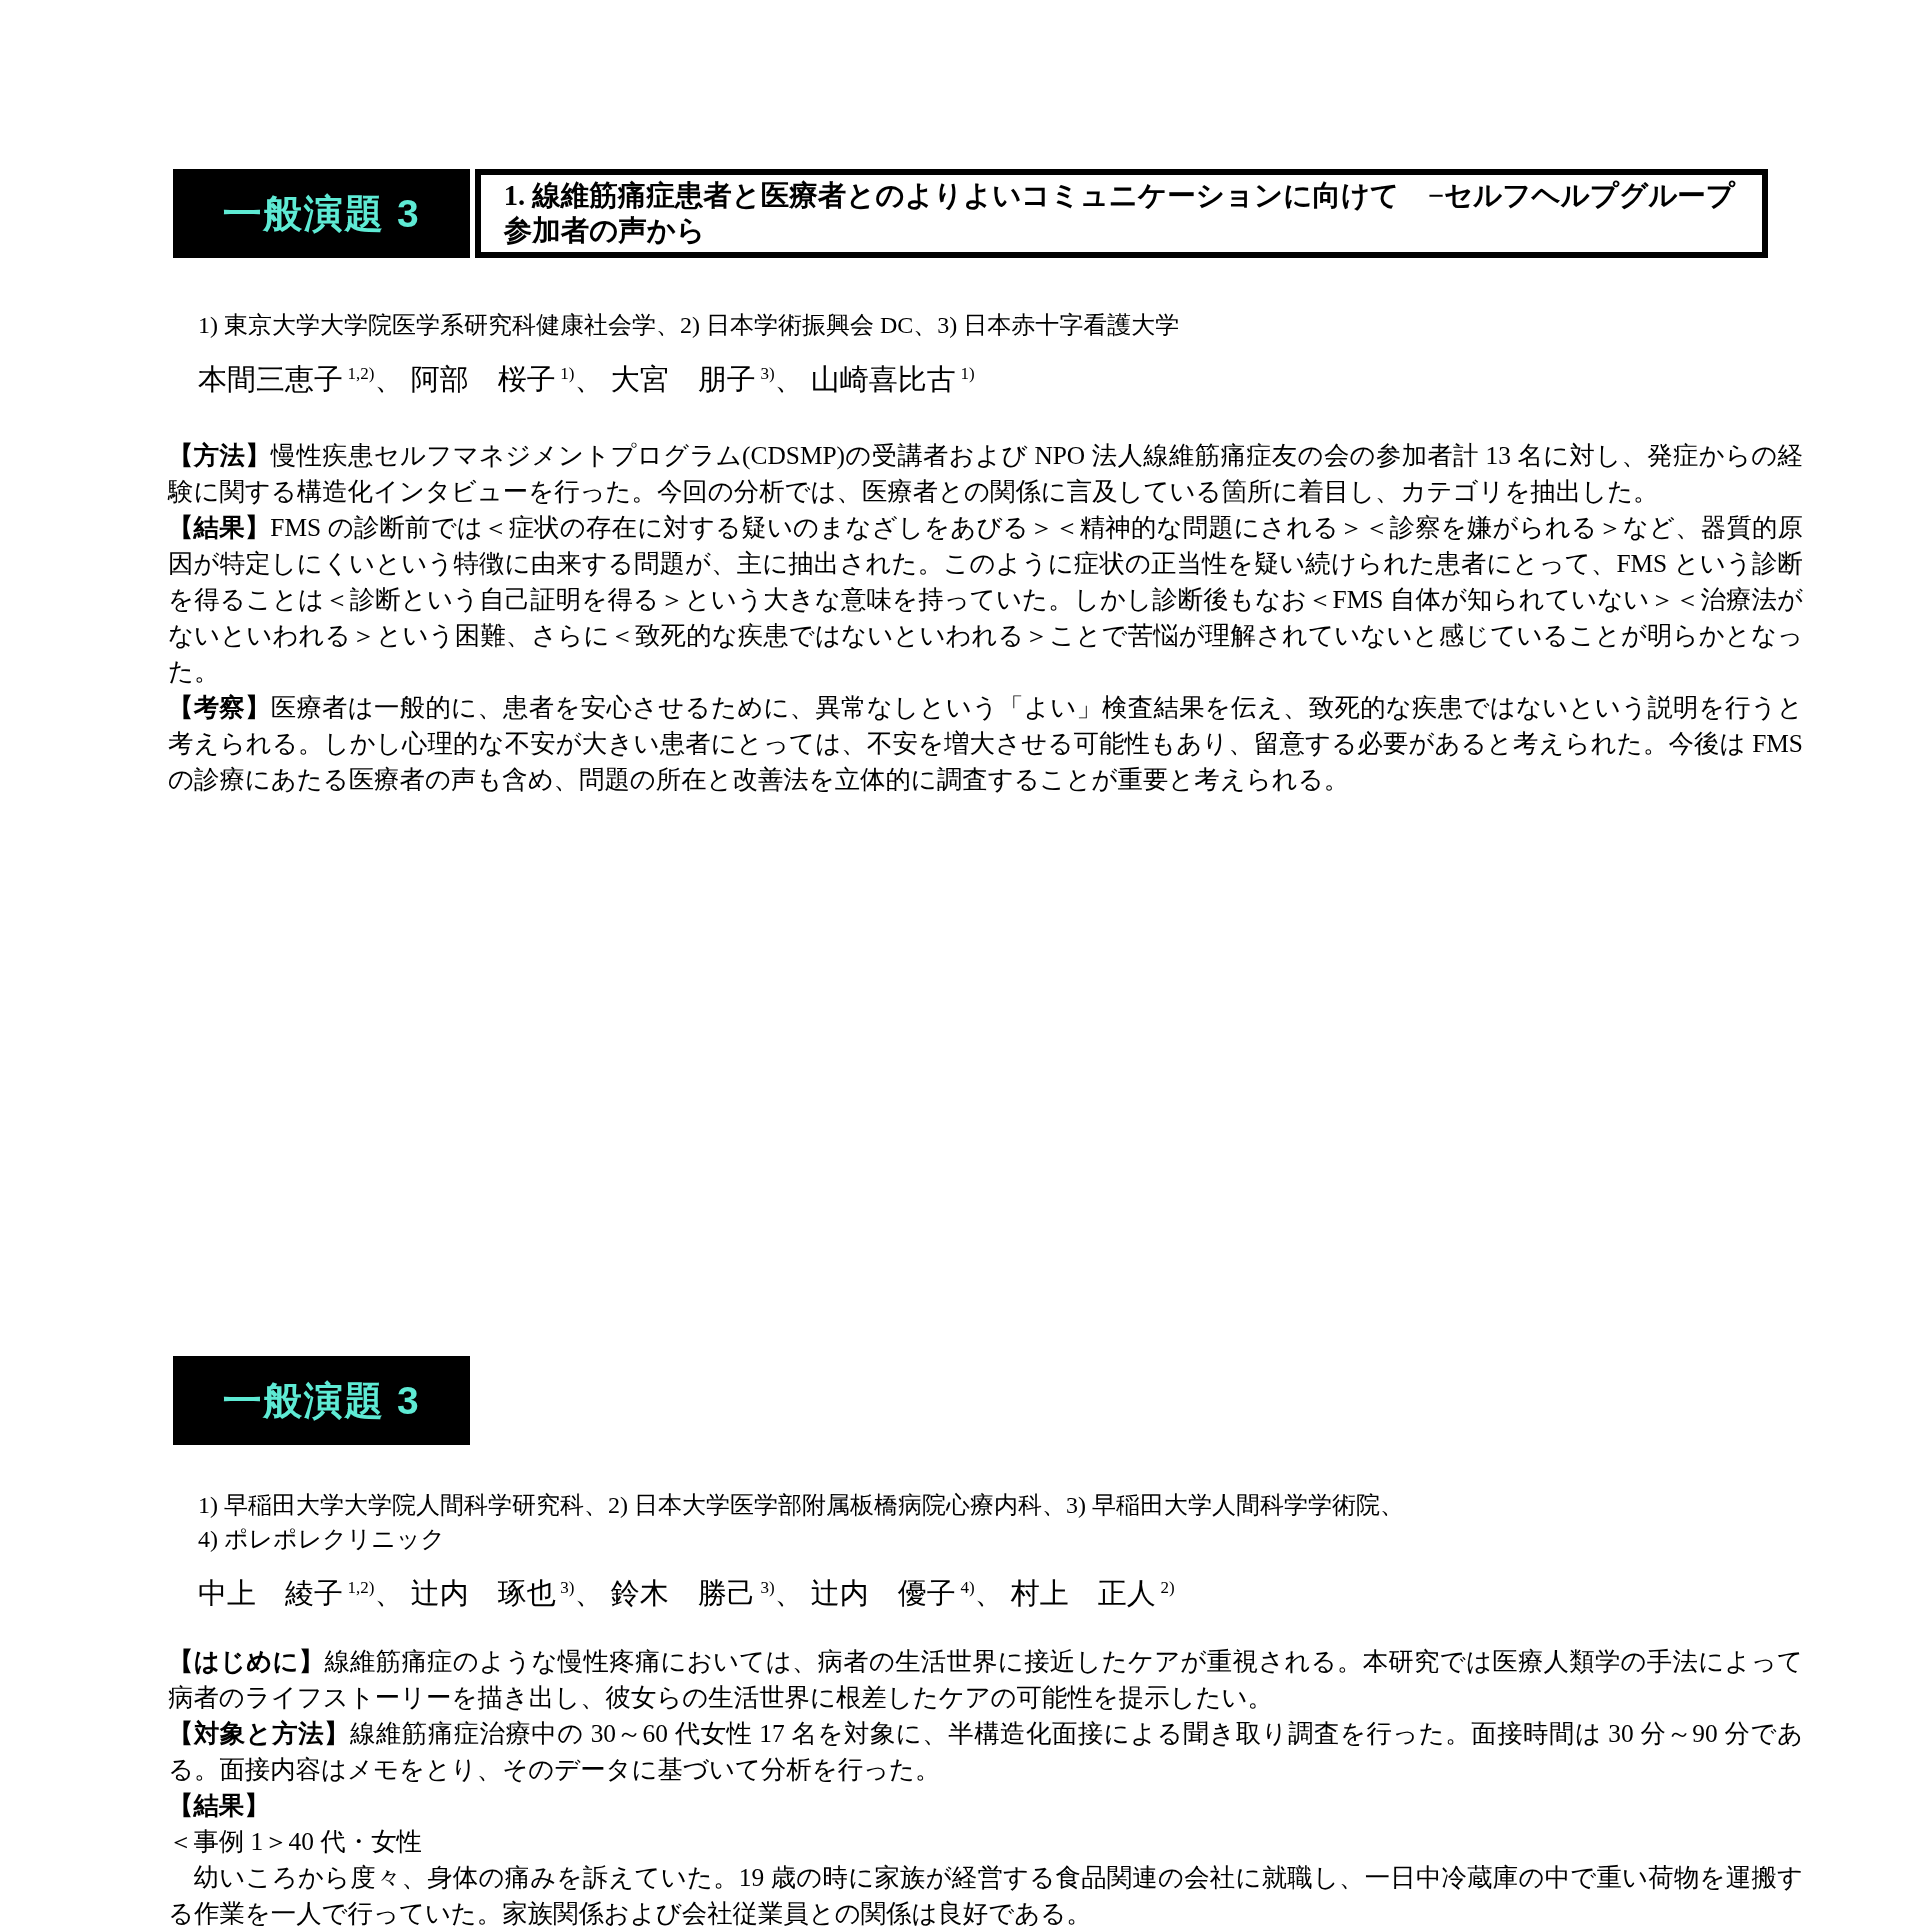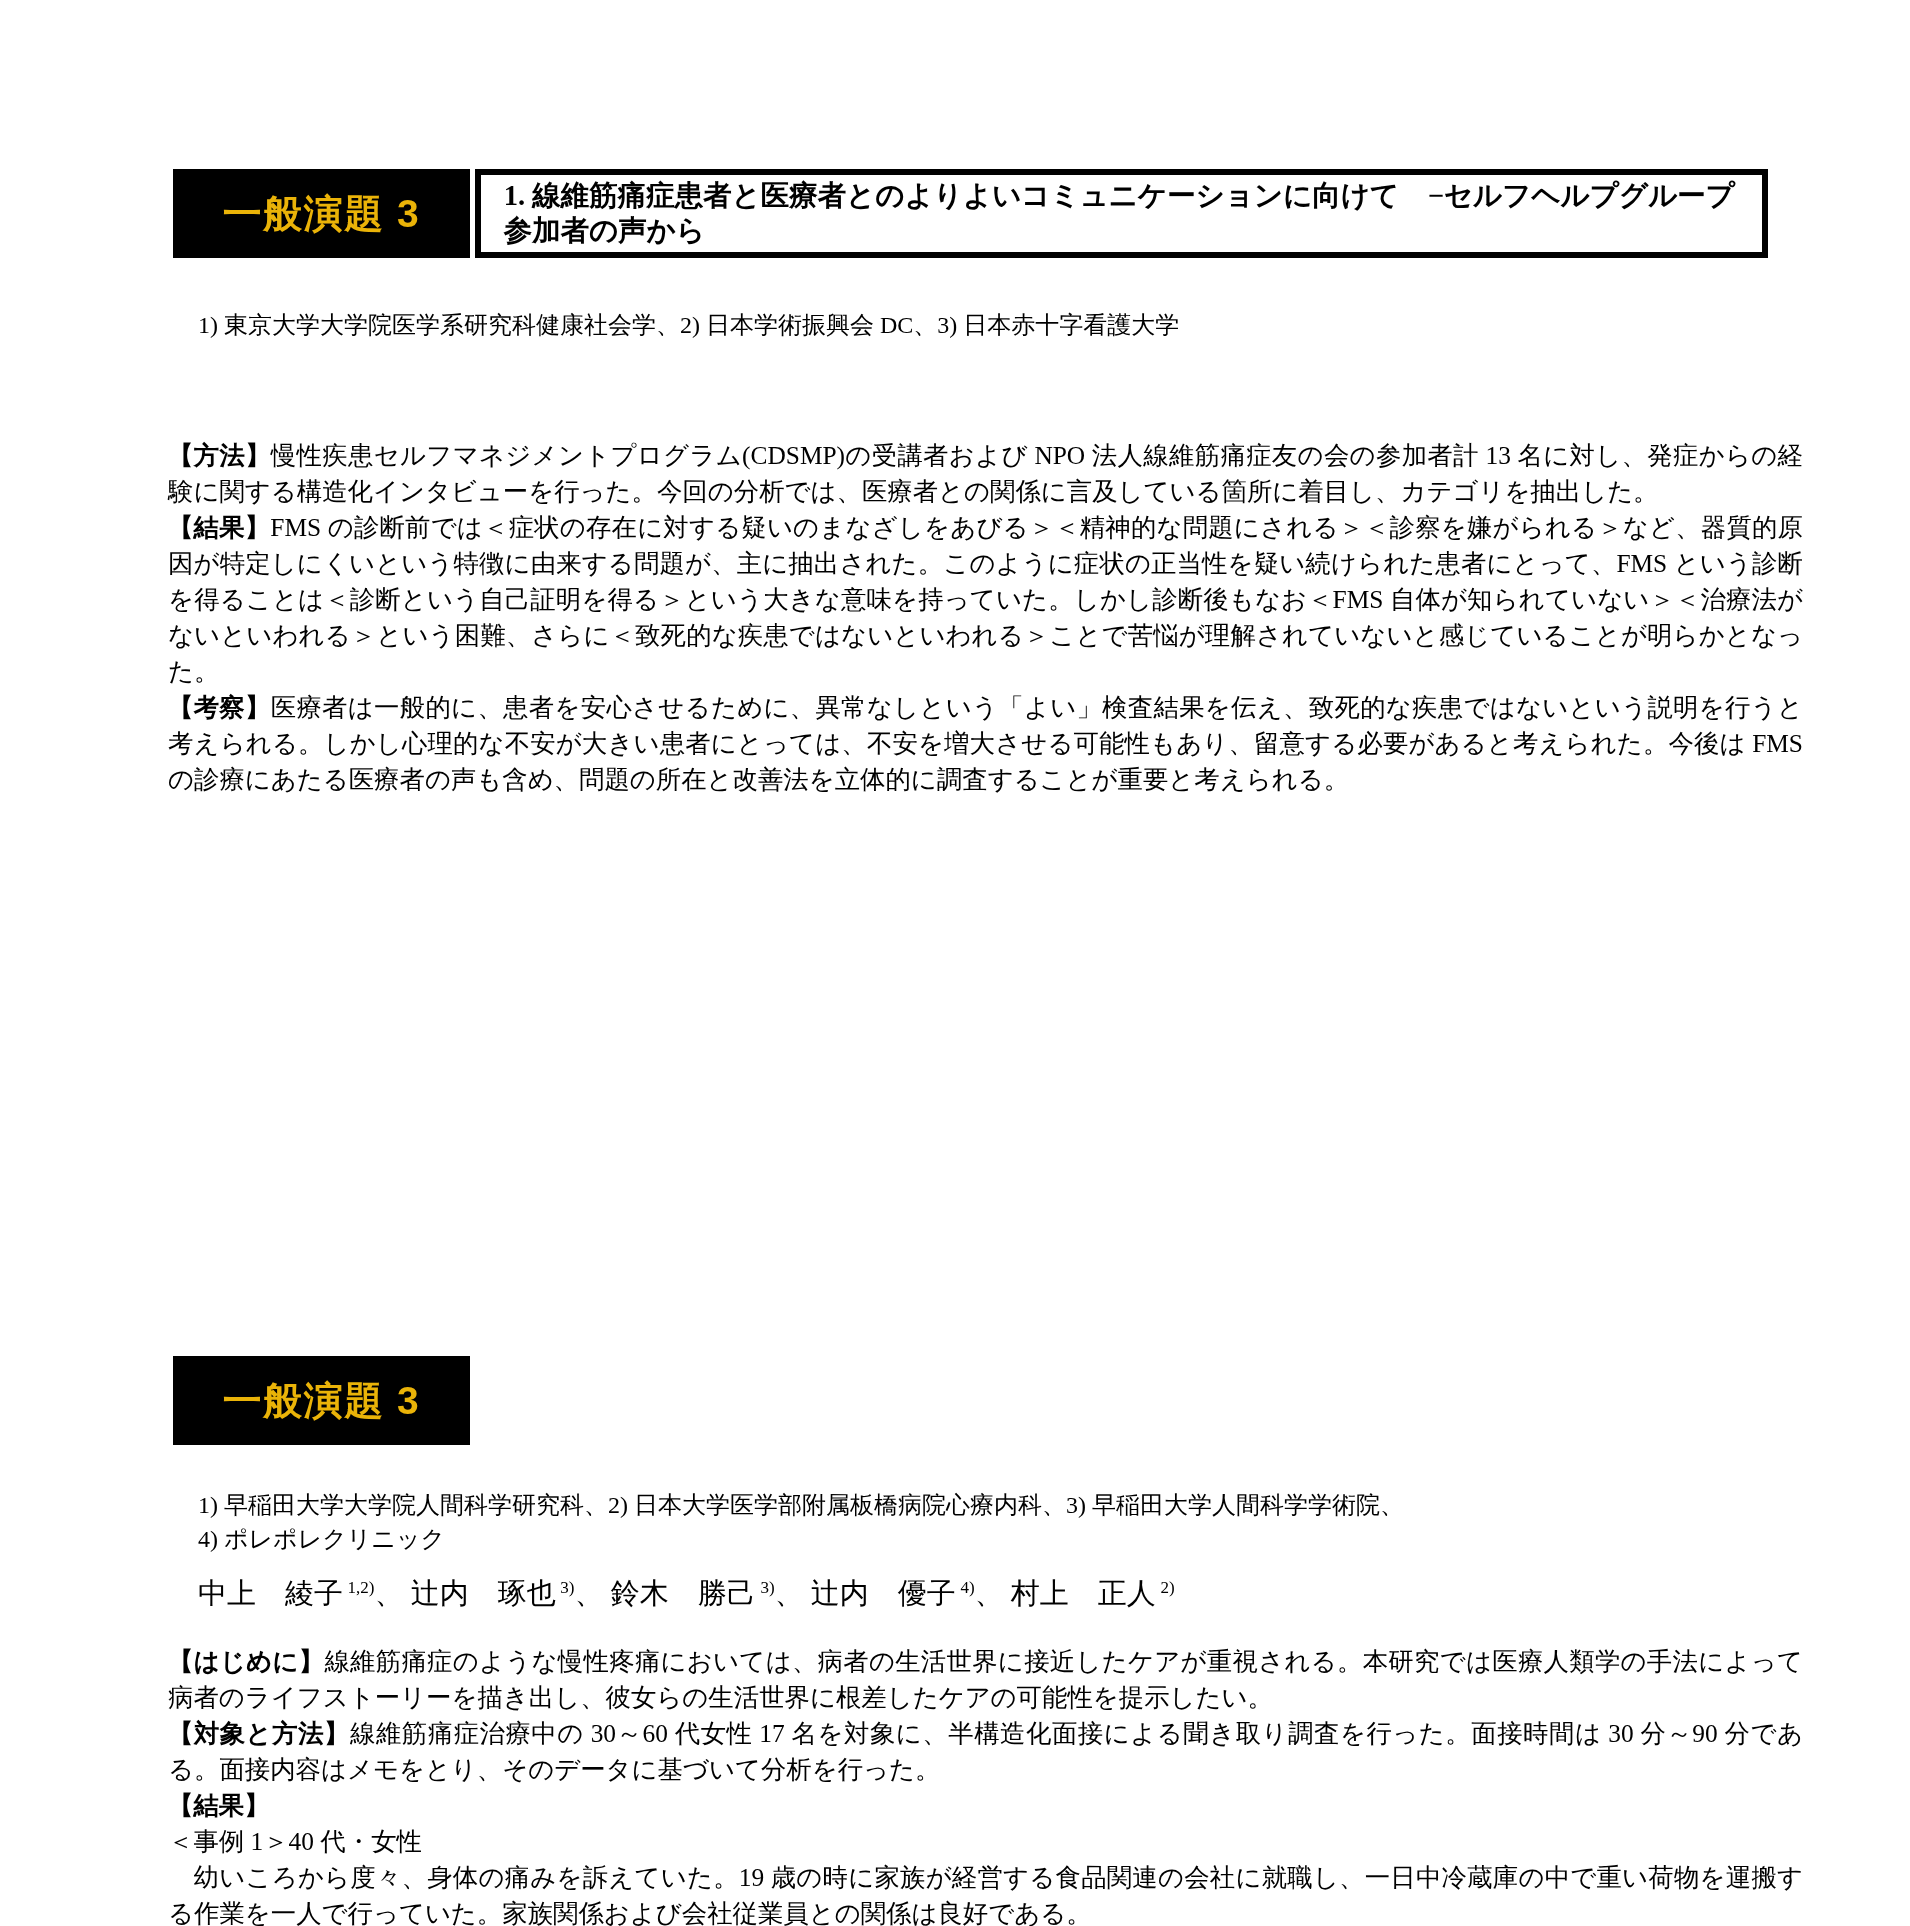--- a/index.html
+++ b/index.html
@@ -24,21 +24,21 @@
     height: 89px;
     display: flex;
     align-items: stretch;
   }
   #banner1 { top: 169px; }
   #banner2 { top: 1356px; }
   .session-box {
     flex: 0 0 auto;
     width: 297px;
     background: #000000;
-    color: #eab308;
+    color: #5eead4;
     display: flex;
     align-items: center;
     justify-content: center;
     font-family: "Liberation Sans", "DejaVu Sans", sans-serif;
     font-weight: bold;
     font-size: 39px;
     letter-spacing: 1.5px;
   }
   .title-box {
     flex: 1 1 auto;
@@ -106,20 +106,26 @@
     <div class="session-box">
       <span>一般演題 3</span>
     </div>
     <div class="title-box">
       <span>1.  線維筋痛症患者と医療者とのよりよいコミュニケーションに向けて　−セルフヘルプグループ参加者の声から</span>
     </div>
   </div>
 
   <div class="meta" id="meta1">
     <p class="affil">1) 東京大学大学院医学系研究科健康社会学、2) 日本学術振興会 DC、3) 日本赤十字看護大学</p>
+    <p class="authors">
+      <span><span>本間三恵子</span><sup>1,2)</sup><span>、</span></span>
+      <span><span>阿部　桜子</span><sup>1)</sup><span>、</span></span>
+      <span><span>大宮　朋子</span><sup>3)</sup><span>、</span></span>
+      <span><span>山崎喜比古</span><sup>1)</sup><span></span></span>
+    </p>
   </div>
 
   <div class="body-text" id="body1">
     <p><b>【方法】</b><span>慢性疾患セルフマネジメントプログラム(CDSMP)の受講者および NPO 法人線維筋痛症友の会の参加者計 13 名に対し、発症からの経験に関する構造化インタビューを行った。今回の分析では、医療者との関係に言及している箇所に着目し、カテゴリを抽出した。</span></p>
     <p><b>【結果】</b><span>FMS の診断前では＜症状の存在に対する疑いのまなざしをあびる＞＜精神的な問題にされる＞＜診察を嫌がられる＞など、器質的原因が特定しにくいという特徴に由来する問題が、主に抽出された。このように症状の正当性を疑い続けられた患者にとって、FMS という診断を得ることは＜診断という自己証明を得る＞という大きな意味を持っていた。しかし診断後もなお＜FMS 自体が知られていない＞＜治療法がないといわれる＞という困難、さらに＜致死的な疾患ではないといわれる＞ことで苦悩が理解されていないと感じていることが明らかとなった。</span></p>
     <p><b>【考察】</b><span>医療者は一般的に、患者を安心させるために、異常なしという「よい」検査結果を伝え、致死的な疾患ではないという説明を行うと考えられる。しかし心理的な不安が大きい患者にとっては、不安を増大させる可能性もあり、留意する必要があると考えられた。今後は FMS の診療にあたる医療者の声も含め、問題の所在と改善法を立体的に調査することが重要と考えられる。</span></p>
   </div>
 
   <div class="banner" id="banner2">
     <div class="session-box">

